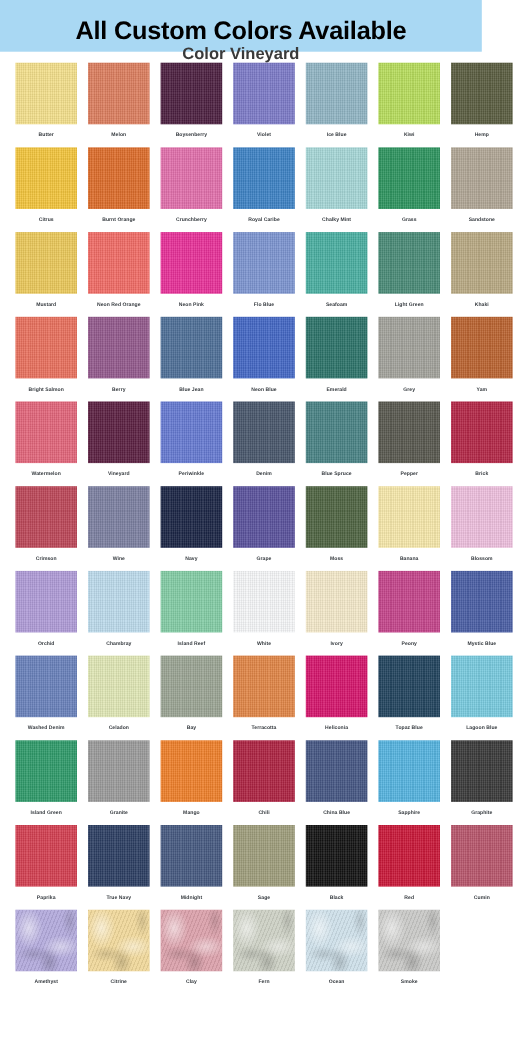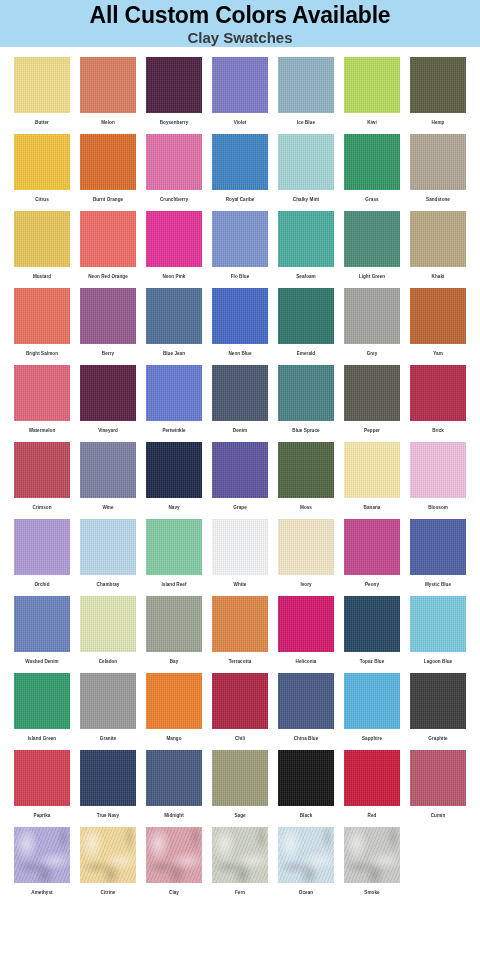--- a/index.html
+++ b/index.html
@@ -14,25 +14,25 @@
 
   #page {
     position: relative;
     width: 480px;
     height: 960px;
     background: #ffffff;
   }
 
   
   .header {
-    width: 480px;
+    width: 438px;
     height: 47px;
     background: #a9d8f3;
     text-align: center;
-    padding-top: 2px;
+    padding-top: 14px;
   }
   .header-title {
     font-size: 23px;
     font-weight: bold;
     color: #000000;
     letter-spacing: -0.2px;
     line-height: 27px;
     white-space: nowrap;
   }
   .header-subtitle {
@@ -105,21 +105,21 @@
     margin-right: 10px;
   }
 </style>
 </head>
 <body>
 
 <div id="page">
 
   <div class="header">
     <div class="header-title">All Custom Colors Available</div>
-    <div class="header-subtitle">Clay Swatches</div>
+    <div class="header-subtitle">Color Vineyard</div>
   </div>
 
   <div class="grid" id="swatch-grid">
       <div class="swatch-row">
         <div class="swatch-cell">
           <div class="swatch-chip" style="background: rgb(242, 222, 138);"></div>
           <div class="swatch-label">Butter</div>
         </div>
         <div class="swatch-cell">
           <div class="swatch-chip" style="background: rgb(218, 124, 93);"></div>

